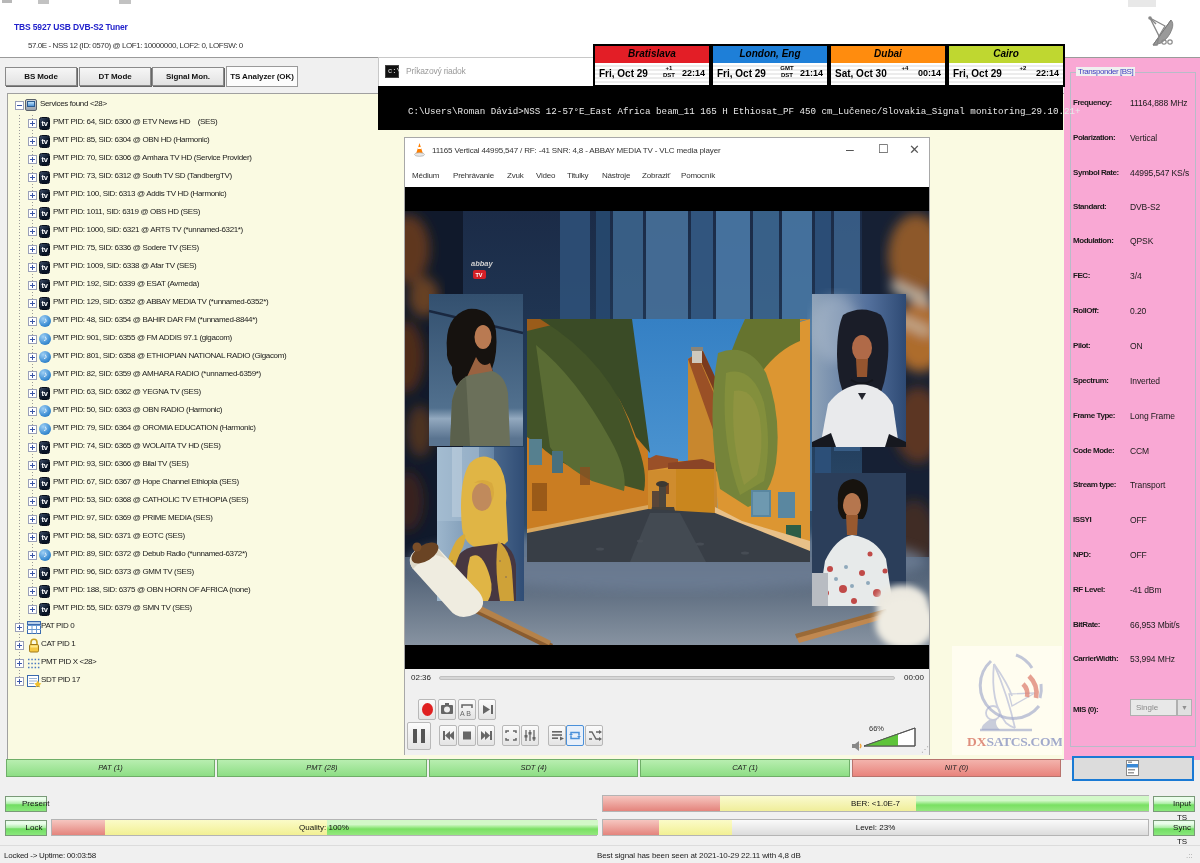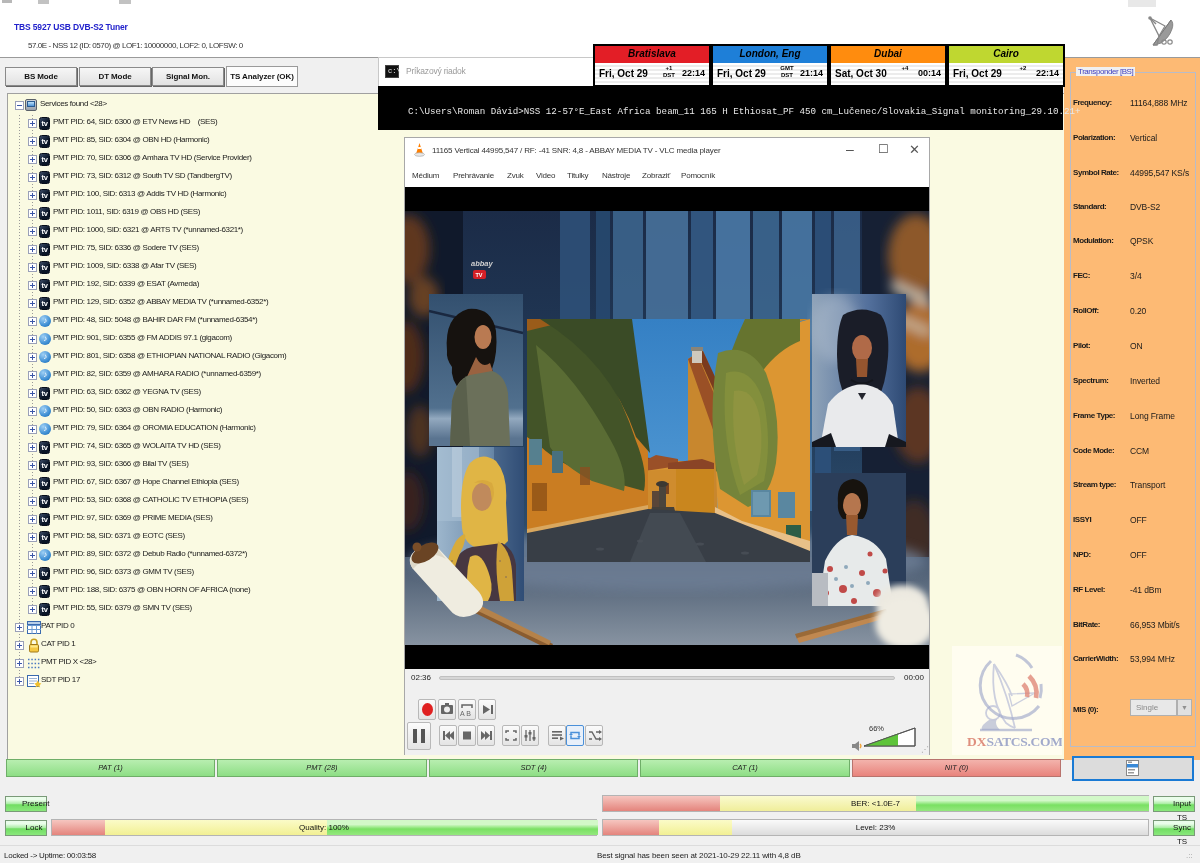--- a/index.html
+++ b/index.html
@@ -128,21 +128,21 @@
         <div class="txt" style="left:45px;">PMT PID: 192, SID: 6339 @ ESAT (Avmeda)</div>
       </div>
 <div class="trow">
         <div class="plus p" style="left:20px;"></div>
         <div class="tvic" style="left:31px;">tv</div>
         <div class="txt" style="left:45px;">PMT PID: 129, SID: 6352 @ ABBAY MEDIA TV (*unnamed-6352*)</div>
       </div>
 <div class="trow">
         <div class="plus p" style="left:20px;"></div>
         <div class="muic" style="left:31px;">♪</div>
-        <div class="txt" style="left:45px;">PMT PID: 48, SID: 5048 @ BAHIR DAR FM (*unnamed-6354*)</div>
+        <div class="txt" style="left:45px;">PMT PID: 48, SID: 6354 @ BAHIR DAR FM (*unnamed-8844*)</div>
       </div>
 <div class="trow">
         <div class="plus p" style="left:20px;"></div>
         <div class="muic" style="left:31px;">♪</div>
         <div class="txt" style="left:45px;">PMT PID: 901, SID: 6355 @ FM ADDIS 97.1 (gigacom)</div>
       </div>
 <div class="trow">
         <div class="plus p" style="left:20px;"></div>
         <div class="muic" style="left:31px;">♪</div>
         <div class="txt" style="left:45px;">PMT PID: 801, SID: 6358 @ ETHIOPIAN NATIONAL RADIO (Gigacom)</div>
@@ -260,21 +260,21 @@
             <line x1="2" y1="6" x2="10" y2="6"></line>
             <line x1="2" y1="8.5" x2="7" y2="8.5"></line>
           </g>
           <path d="M11,7 L12.6,10 L15,10.4 L13,12.4 L13.6,15 L11,13.6 L8.4,15 L9,12.4 L7,10.4 L9.4,10 Z" fill="#f0c030" transform="scale(0.9) translate(1,-1)"></path>
         </svg>
         <div class="txt" style="left:33px;">SDT PID 17</div>
       </div>
 </div>
 </div>
 
-<div class="abs" id="rightpanel" style="left:1064px;top:58px;width:136px;height:702px;background:#fdba74;">
+<div class="abs" id="rightpanel" style="left:1064px;top:58px;width:136px;height:702px;background:#f9a8d4;">
 <div style="position:absolute;left:6px;top:14px;width:126px;height:675px;border:1px solid #b8bcc8;"></div>
 <div style="position:absolute;left:12px;top:9px;background:#f0f0f0;padding:0 2px;font-size:8px;letter-spacing:-0.45px;color:#4040c0;">Transponder [BS]</div>
 <div class="rlabel" style="top:40px;">Frequency:</div>
     <div class="rvalue" style="top:40px;">11164,888 MHz</div>
 <div class="rlabel" style="top:75px;">Polarization:</div>
     <div class="rvalue" style="top:75px;">Vertical</div>
 <div class="rlabel" style="top:110px;">Symbol Rate:</div>
     <div class="rvalue" style="top:110px;">44995,547 KS/s</div>
 <div class="rlabel" style="top:144px;">Standard:</div>
     <div class="rvalue" style="top:144px;">DVB-S2</div>

